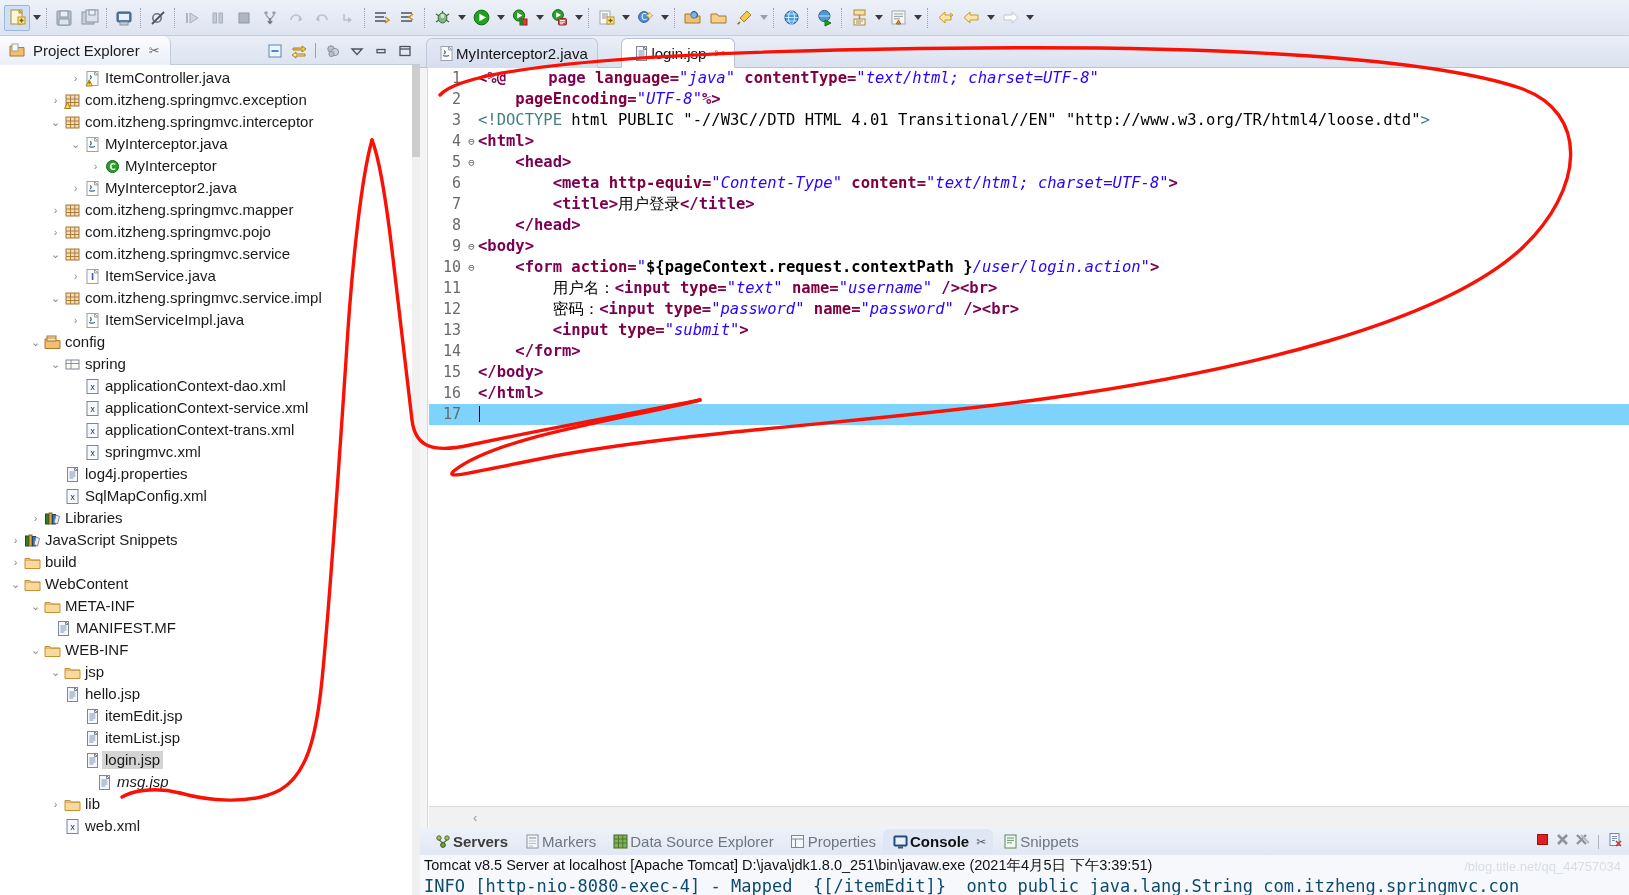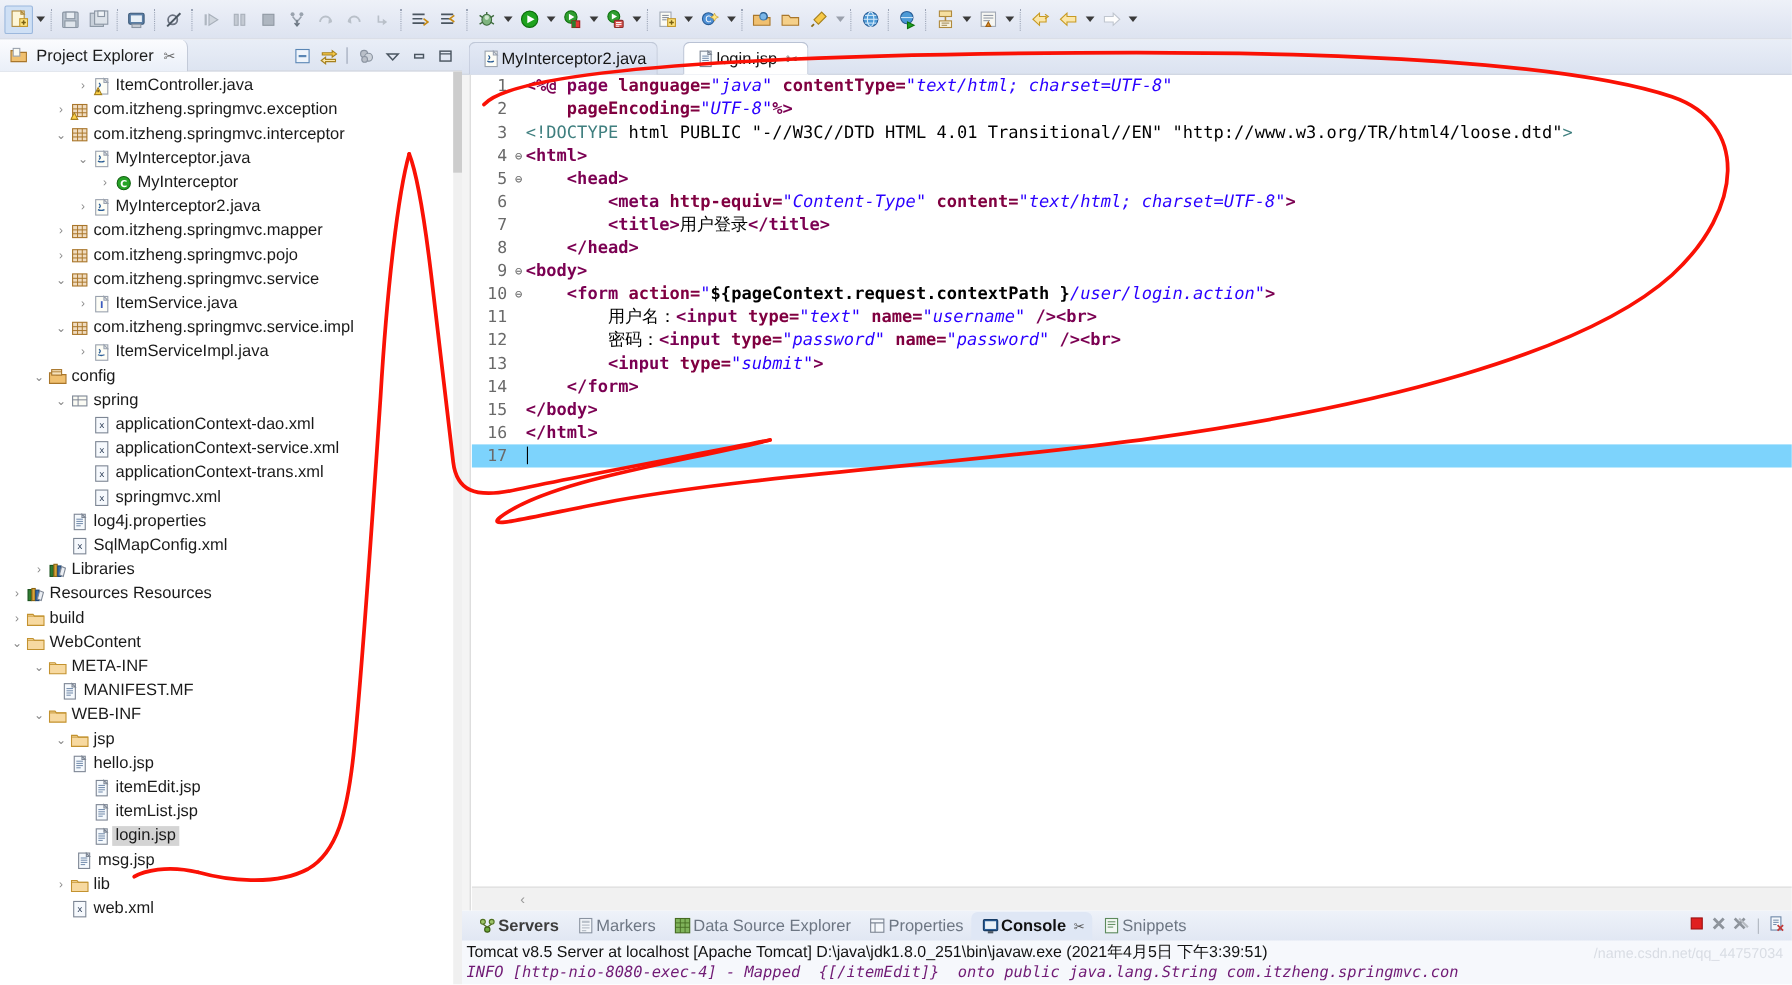--- a/index.html
+++ b/index.html
@@ -123,21 +123,21 @@
     width: 36px; flex: 0 0 auto; text-align: right; padding-right: 4px;
     color: #6a6a6a; font-size: 15px;
   }
   .fold { width: 13px; flex: 0 0 auto; color: #666; font-size: 11px; text-align: center; }
   .ctext { flex: 1 1 auto; }
   .cursorbar {
     display: inline-block; width: 1px; height: 16px; background: #000;
     vertical-align: -3px; margin-left: 1px;
   }        
   .k-ptag  { color: #7b0052; font-weight: bold; }  
-  .k-attr  { color: #7f0055; font-weight: bold; }  
+  .k-attr  { color: #7f0055; font-weight: bold; margin-left: 33px; }  
   .k-attr2 { color: #800040; font-weight: bold; }
   .k-val   { color: #2a00ff; font-style: italic; }
   .k-plain { color: #000000; }
   .k-dir   { color: #7b0052; font-weight: bold; }
   .k-el    { color: #000000; font-weight: bold; }
   .k-txt   { color: #000000; }
   .k-gray  { color: #3f7f7f; }
 
   .hscroll-ed {
     position: absolute; left: 9px; bottom: 0; width: 1200px; height: 22px;
@@ -169,22 +169,22 @@
   .bt-tab .x { margin-left: 7px; font-size: 12px; color: #555; font-weight: normal; }
   .bt-tools { position: absolute; right: 6px; top: 0; height: 27px; display: flex; align-items: center; gap: 5px; }
 
   .console-head {
     position: absolute; top: 27px; left: 0; width: 1209px; height: 21px;
     font-size: 14.5px; color: #111; padding-left: 4px; white-space: nowrap;
     display: flex; align-items: center;
   }
   .console-body {
     position: absolute; top: 48px; left: 0; width: 1209px; height: 19px;
-    font-family: "DejaVu Sans Mono", monospace; font-size: 14px;
-    color: #701a75; white-space: pre; overflow: hidden; padding-left: 4px; font-style: italic;
+    font-family: "DejaVu Sans Mono", monospace; font-size: 17px;
+    color: #0c4a6e; white-space: pre; overflow: hidden; padding-left: 4px;
   }
   .watermark {
     position: absolute; right: 8px; top: 31px;
     font-size: 13px; color: #d9dde4; white-space: nowrap;
   }
 
   
   .annot { position: absolute; left: 0; top: 0; width: 1629px; height: 895px; pointer-events: none; }
 </style>
 </head>
@@ -696,21 +696,21 @@
         <div class="trow" style="padding-left: 8px;">
           <span class="twist">›</span>
           <span class="tico">
             <svg width="17" height="17" viewBox="0 0 17 17">
               <rect x="1.5" y="4" width="3" height="10" fill="#2f7d32" stroke="#19501c"></rect>
               <rect x="5" y="3" width="3" height="11" fill="#d8a33a" stroke="#8a6512"></rect>
               <rect x="8.5" y="4.5" width="3" height="9.5" fill="#3a6fb0" stroke="#1e4470"></rect>
               <path d="M12 5 l3.5 1.5 -2 7.5 -3.5 -1.5 z" fill="#eceff4" stroke="#7d8694"></path>
             </svg>
           </span>
-          <span class="lbl">Resources Resources</span>
+          <span class="lbl">JavaScript Snippets</span>
         </div>
         <div class="trow" style="padding-left: 8px;">
           <span class="twist">›</span>
           <span class="tico">
             <svg width="17" height="17" viewBox="0 0 17 17">
               <path d="M1 4.5 h5 l1.3 1.6 H16 V14.5 H1 z" fill="#f7d9a0" stroke="#c3922f"></path>
               <path d="M1 6.1 H16" stroke="#c3922f" stroke-width="0.8"></path>
             </svg>
           </span>
           <span class="lbl">build</span>
@@ -803,21 +803,21 @@
           <span class="twist"></span>
           <span class="tico">
             <svg width="17" height="17" viewBox="0 0 17 17">
               <rect x="3.5" y="1.5" width="10" height="14" fill="#f5f9fd" stroke="#7d8694"></rect>
               <path d="M10.5 1.5 L13.5 4.5 h-3 z" fill="#dde5ef" stroke="#7d8694"></path>
               <path d="M5.4 6h6M5.4 8h6M5.4 10h6M5.4 12h4" stroke="#6d87a8" stroke-width="0.9"></path>
             </svg>
           </span>
           <span class="lbl">login.jsp</span>
         </div>
-        <div class="trow" style="padding-left: 52px;">
+        <div class="trow" style="padding-left: 80px; font-style: italic;">
           <span class="twist"></span>
           <span class="tico">
             <svg width="17" height="17" viewBox="0 0 17 17">
               <rect x="3.5" y="1.5" width="10" height="14" fill="#f5f9fd" stroke="#7d8694"></rect>
               <path d="M10.5 1.5 L13.5 4.5 h-3 z" fill="#dde5ef" stroke="#7d8694"></path>
               <path d="M5.4 6h6M5.4 8h6M5.4 10h6M5.4 12h4" stroke="#6d87a8" stroke-width="0.9"></path>
             </svg>
           </span>
           <span class="lbl">msg.jsp</span>
         </div>
@@ -983,21 +983,21 @@
       <span class="tb-sep" style="border-left:1px solid #b0b6bf;height:14px;"></span>
       <span>
         <svg width="15" height="15" viewBox="0 0 15 15">
             <rect x="2" y="1.5" width="9" height="12" fill="#f4f7fb" stroke="#6d87a8"></rect>
             <path d="M4 4.5h5M4 6.5h5M4 8.5h3" stroke="#6d87a8" stroke-width="0.9"></path>
             <path d="M8 9 L13 14 M13 9 L8 14" stroke="#c23a3a" stroke-width="1.6"></path>
           </svg>
       </span>
     </div>
     <div class="console-head">Tomcat v8.5 Server at localhost [Apache Tomcat] D:\java\jdk1.8.0_251\bin\javaw.exe (2021年4月5日 下午3:39:51)</div>
-    <div class="watermark">/name.csdn.net/qq_44757034</div>
+    <div class="watermark">/blog.title.net/qq_44757034</div>
     <div class="console-body">INFO [http-nio-8080-exec-4] - Mapped  {[/itemEdit]}  onto public java.lang.String com.itzheng.springmvc.con</div>
   </div>
 
   <svg class="annot" viewBox="0 0 1629 895">
     <path d="M440,95 C470,62 700,50 980,48 C1230,46 1430,58 1520,88
              C1590,112 1585,190 1520,250 C1440,322 1250,370 1050,398
              C880,422 700,430 560,455 C480,470 440,482 455,470
              C500,436 620,420 700,400" fill="none" stroke="#fa1105" stroke-width="3.4" stroke-linecap="round"></path>
     <path d="M700,400 C640,412 540,430 470,445 C430,454 415,445 412,420
              C405,360 398,300 392,250 C386,200 380,160 372,140" fill="none" stroke="#fa1105" stroke-width="3.4" stroke-linecap="round"></path>

